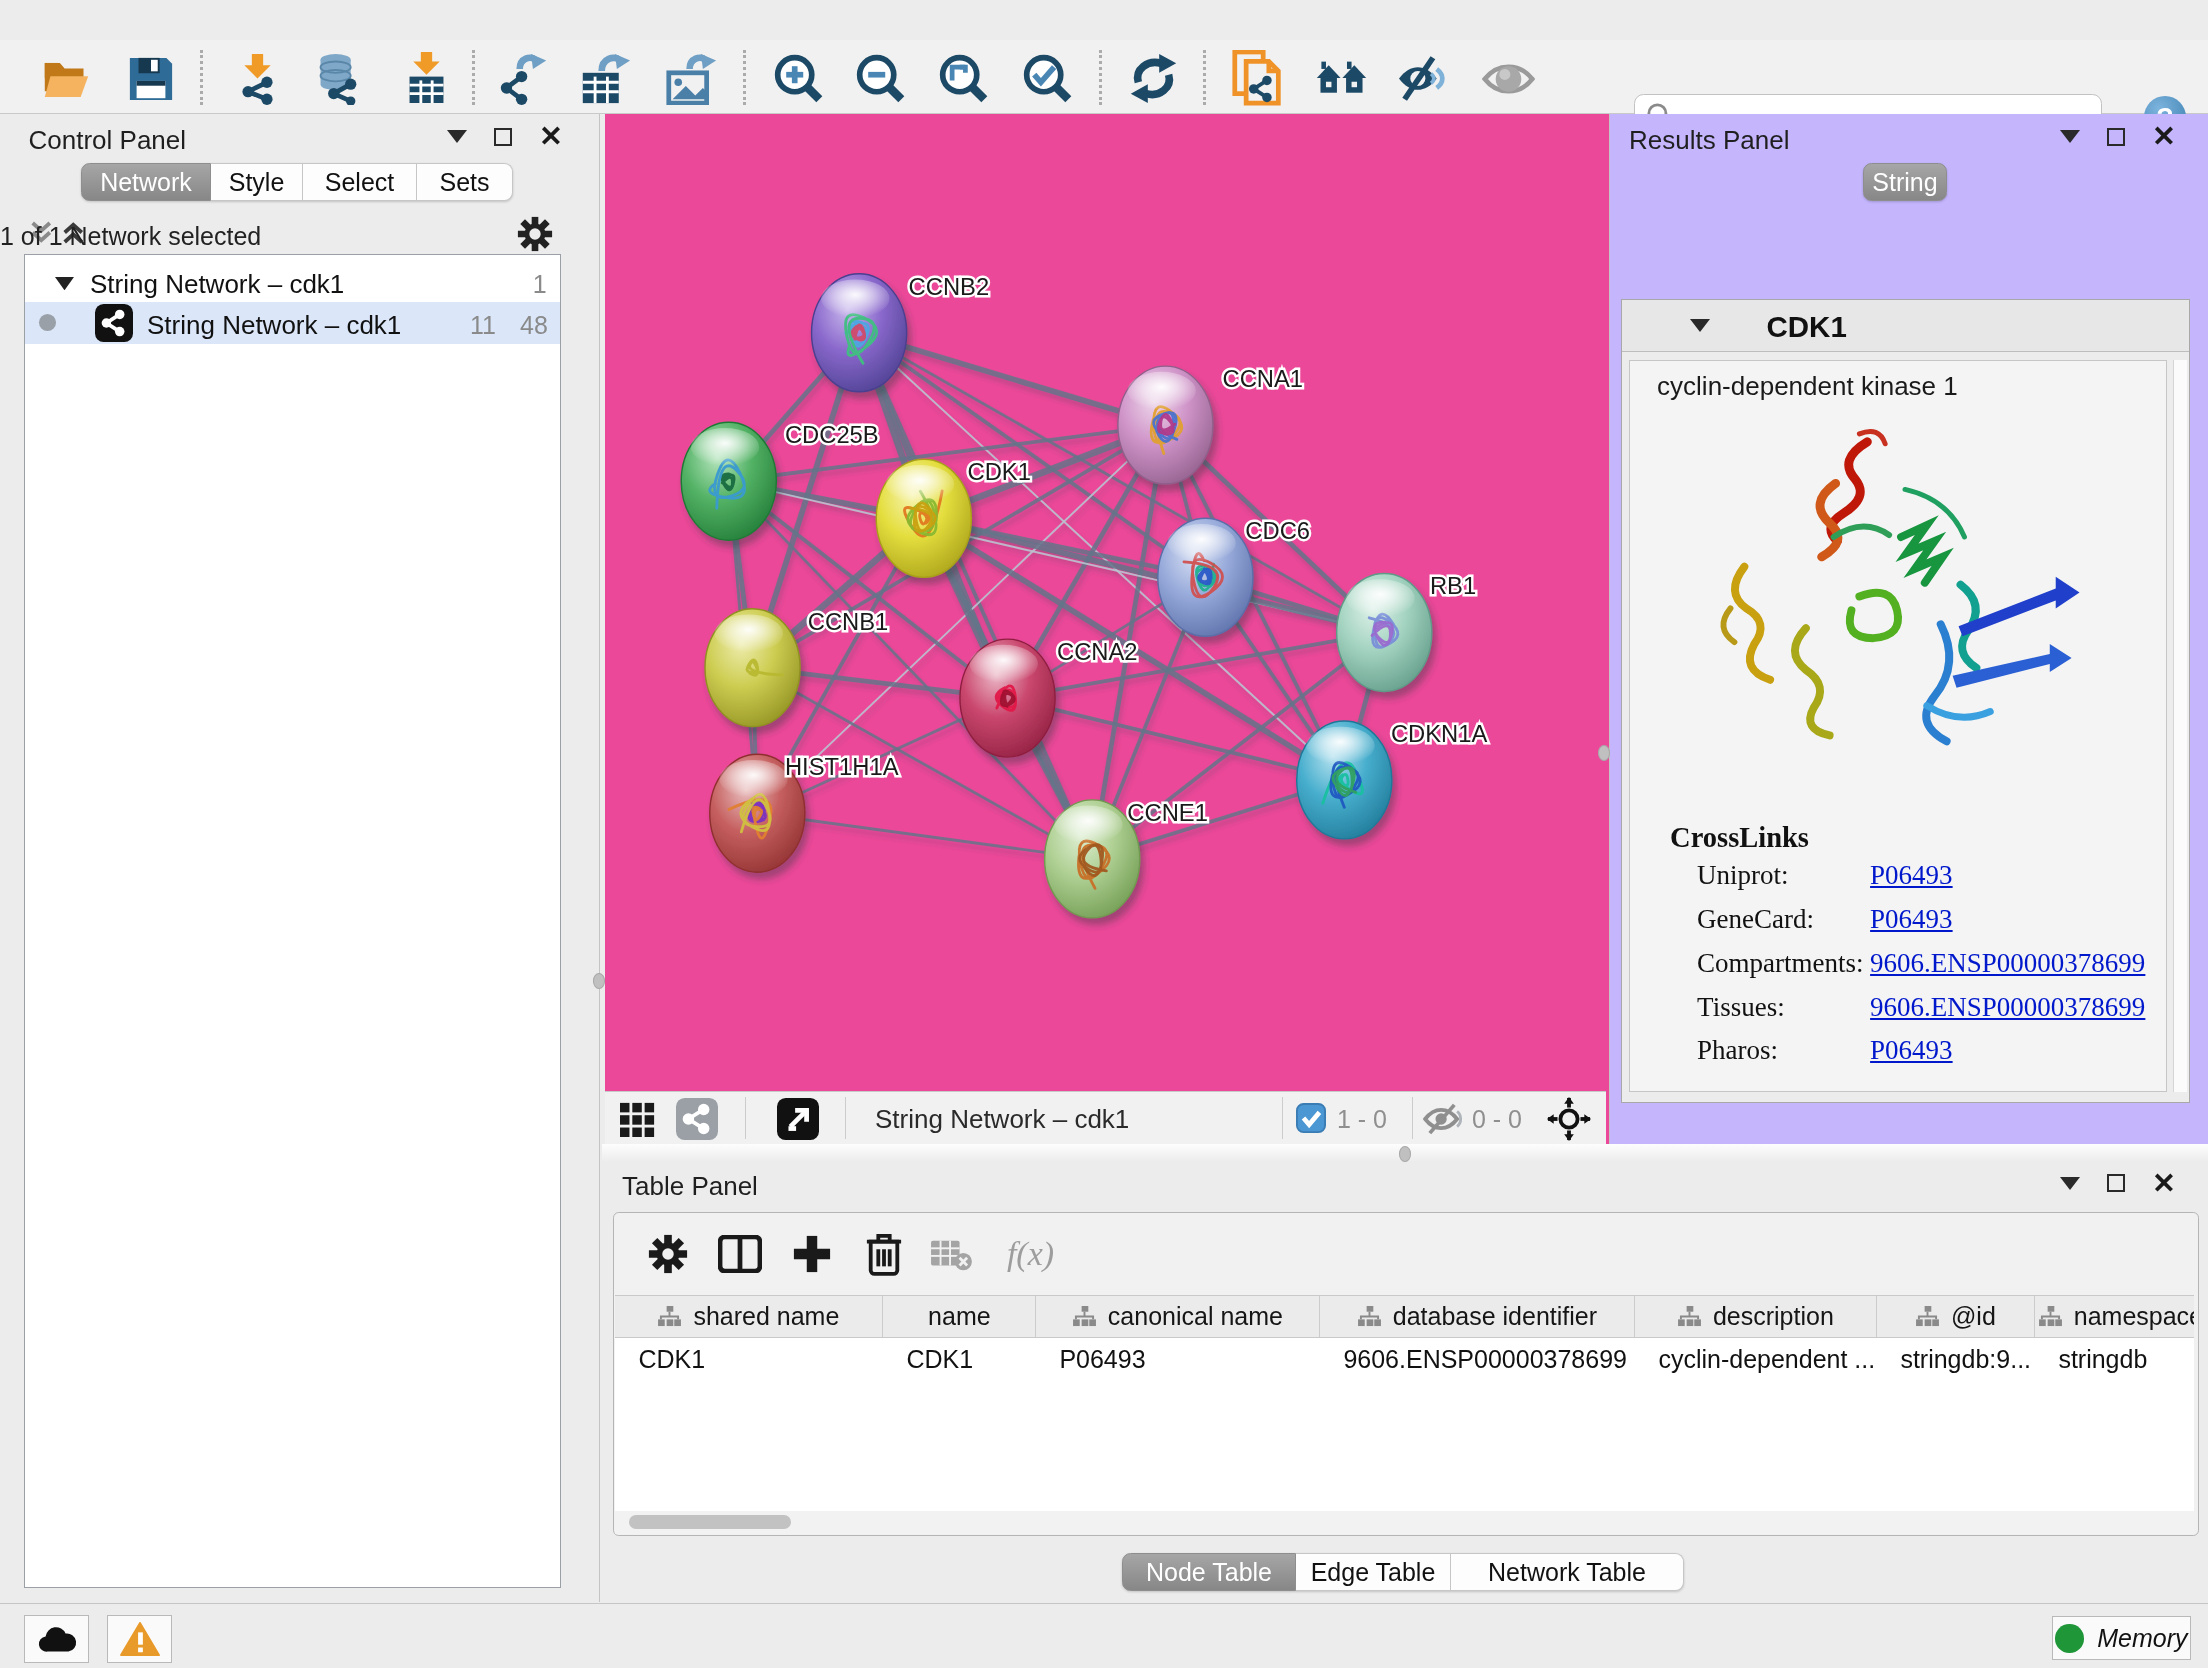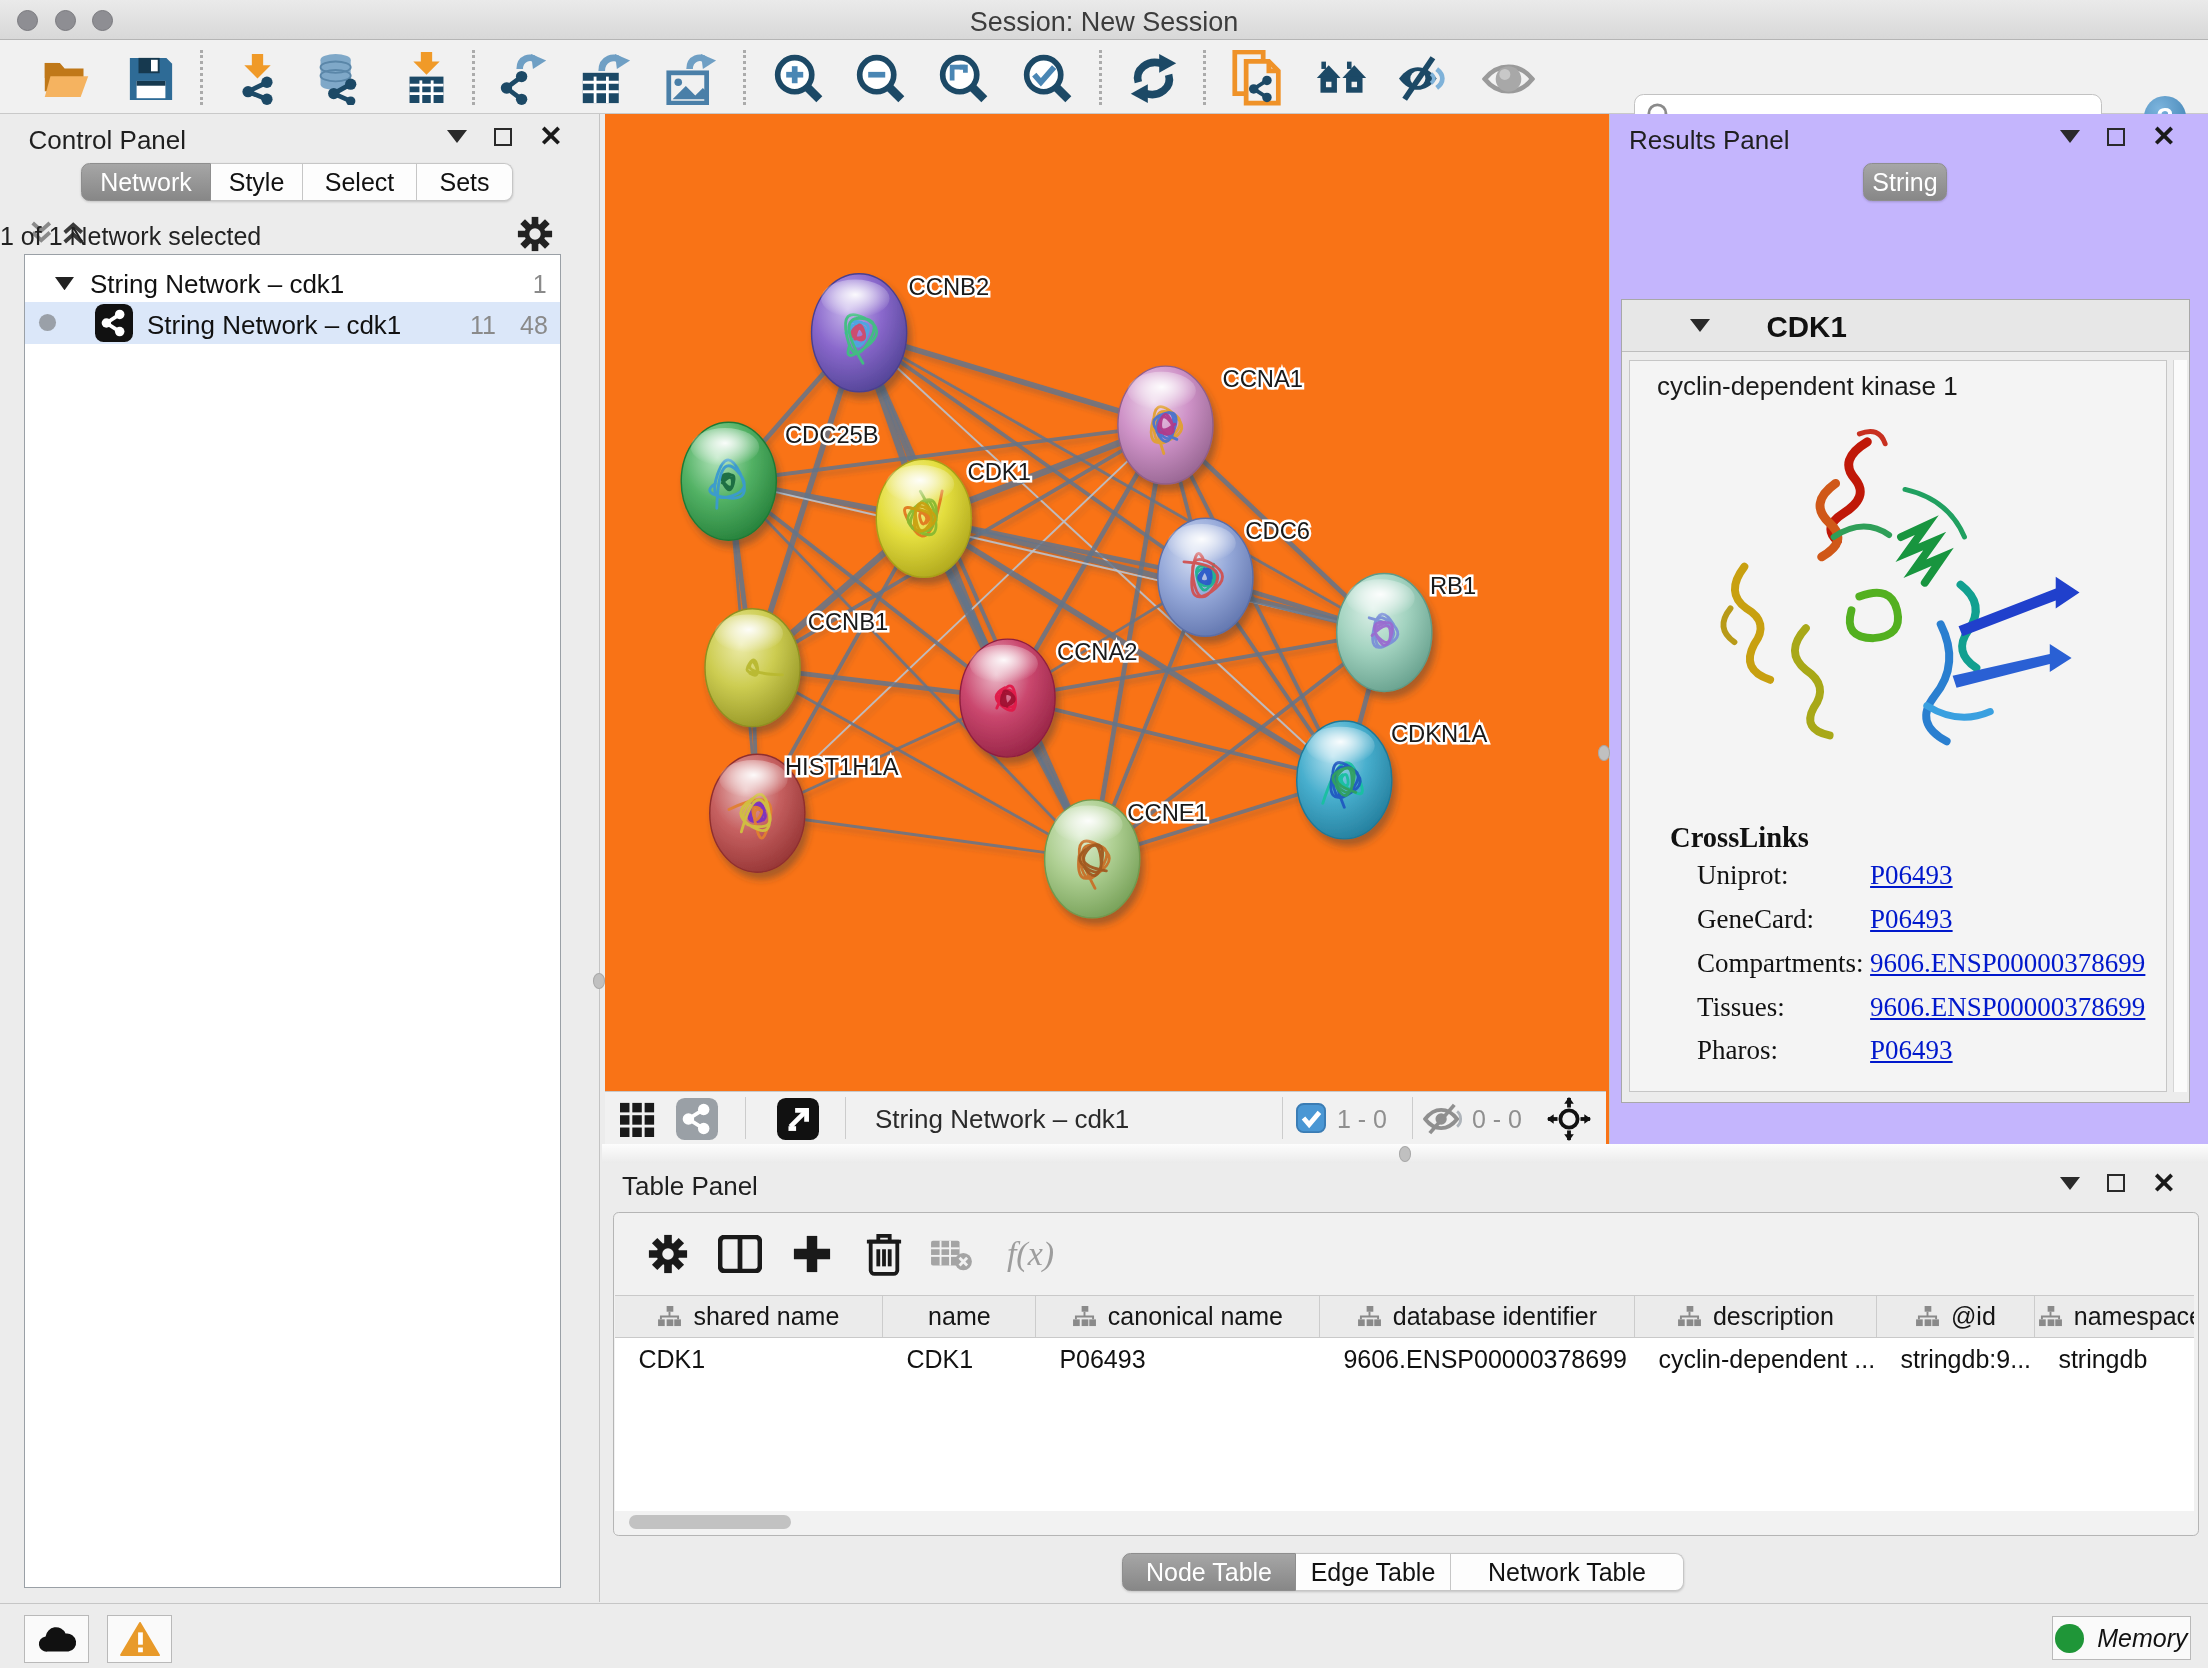--- a/index.html
+++ b/index.html
@@ -52,21 +52,21 @@
   .cp-status-text { font-size:25px; color:#222; }
   .list-box { position:absolute; left:24px; top:140px; width:537px; height:1334px;
     background:#fff; border:1.9px solid #9aa0a6; }
   .net-row1 { position:absolute; left:0; top:8.6px; width:100%; height:38px; }
   .net-row2 { position:absolute; left:0; top:47px; width:100%; height:42px; background:#dbe7f9; }
   .rowtext { font-size:26px; color:#111; position:absolute; top:5.7px; }
   .rowcount { font-size:25px; color:#8a8a8a; position:absolute; top:6.7px; }
   .share-sq { position:absolute; width:38px; height:38px; background:#111; border-radius:8.6px; }
 
   
-  .network-view { position:absolute; left:605px; top:114px; width:1072px; height:1030px; background:#f97316; }
+  .network-view { position:absolute; left:605px; top:114px; width:1072px; height:1030px; background:#ec4899; }
   .net-toolbar { position:absolute; left:0; top:977px; width:1001px; height:53px;
     background:#f1f1f1; border-top:1.9px solid #c8c8c8; }
   .nt-sep { position:absolute; top:4.8px; height:42px; border-left:1.9px solid #cccccc; }
   .nt-text { position:absolute; top:12.4px; font-size:26px; color:#2a2a2a; }
   .nt-count { position:absolute; top:13.3px; font-size:25px; color:#8f8f8f; }
 
   
   .results-panel { position:absolute; left:1609px; top:114px; width:599px; height:1030px;
     background:#c4b5fd; border-left:1.9px solid #c4c4c4; }
   .rp-box1 { position:absolute; left:10.5px; top:100px; width:569px; height:79px;
@@ -120,26 +120,20 @@
     border:1.9px solid #b9b9b9; display:flex; align-items:center; justify-content:center; gap:13.3px;
     font-size:25px; color:#111; }
   .mem-dot { width:28.5px; height:28.5px; border-radius:50%; background:#1f9638; }
   svg text { font-family:"Liberation Sans", sans-serif; }
 </style>
 </head>
 <body>
 
 <div class="window">
 
-  <div class="titlebar">
-    <div class="tlight" style="left:17px"></div>
-    <div class="tlight" style="left:55px"></div>
-    <div class="tlight" style="left:92px"></div>
-    <div class="win-title">Session: New Session</div>
-  </div>
 
   <div class="toolbar">
     <div class="tb-icon" style="left:40px">
       <svg width="51" height="48" viewBox="0 0 54 50">
           <path d="M4 8 h16 l5 6 h20 v10 H4z" fill="#c07818"></path>
           <path d="M4 8 h14 v30 H4z" fill="#c07818"></path>
           <path d="M10 22 h40 l-8 22 H4z" fill="#f5b360"></path>
         </svg>
     </div>
     <div class="tb-icon" style="left:124px">

